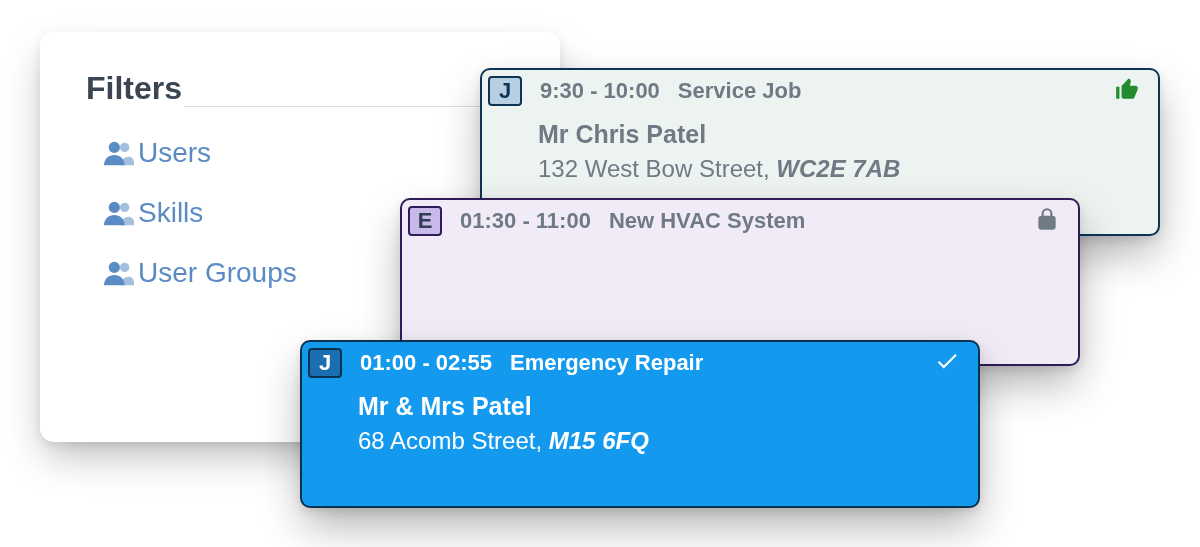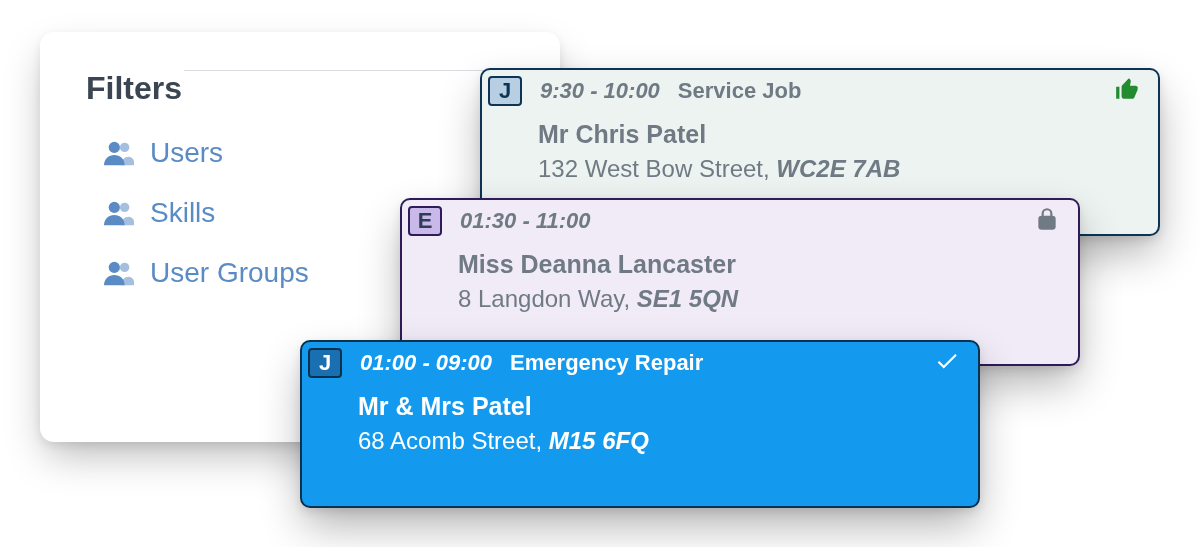--- a/index.html
+++ b/index.html
@@ -18,40 +18,40 @@
     top: 32px;
     width: 520px;
     height: 410px;
     background: #ffffff;
     border-radius: 14px;
     box-shadow: 0 18px 40px -6px rgba(0,0,0,0.28), 0 4px 10px rgba(0,0,0,0.08);
     padding: 38px 46px 30px 46px;
   }
   .filters-header {
     display: flex;
-    align-items: flex-start;
+    align-items: flex-end;
     gap: 2px;
     margin-bottom: 30px;
   }
   .filters-title {
     font-size: 32px;
     font-weight: 700;
     color: #3b4652;
     white-space: nowrap;
   }
   .filters-title-rule {
     flex: 1;
     height: 1px;
     background: #d9dde2;
   }
   .filter-list { display: flex; flex-direction: column; gap: 28px; padding-left: 18px;}
   .filter-item {
     display: flex;
     align-items: center;
-    gap: 16px;
+    gap: 4px;
     color: #5b8bc4;
     font-size: 28px;
     font-weight: 400;
     cursor: pointer;
   }
   .filter-item .icon { width: 30px; height: 26px; flex: 0 0 auto; }
   .filter-item .icon svg { width: 100%; height: 100%; display:block; }
 
   
   .card {
@@ -71,21 +71,21 @@
     width: 34px;
     height: 30px;
     border-radius: 4px;
     display: flex;
     align-items: center;
     justify-content: center;
     font-size: 22px;
     font-weight: 700;
     line-height: 1;
   }
-  .card-time   { font-weight: 700; font-style: italic; }
+  .card-time   { font-weight: 700; }
   .card-title  { font-weight: 700; }
   .card-status {
     position: absolute;
     right: 18px;
     top: 50%;
     transform: translateY(-50%);
     width: 26px; height: 26px;
   }
   .card-status svg { width:100%; height:100%; display:block; }
   .card-body {
@@ -193,38 +193,33 @@
     <div class="card-address">
       <span>132 West Bow Street, </span><span class="card-postal">WC2E 7AB</span>
     </div>
   </div>
 </div>
 
 <div class="card card-2">
   <div class="card-header">
     <div class="card-badge">E</div>
     <div class="card-time">01:30 - 11:00</div>
+    <div class="card-title">New HVAC System</div>
     <span class="card-status">
       <svg viewBox="0 0 24 24" fill="#6f7a85">
           <path d="M17 9V7a5 5 0 0 0-10 0v2a3 3 0 0 0-3 3v7a3 3 0 0 0 3 3h10a3 3 0 0 0 3-3v-7a3 3 0 0 0-3-3zm-8-2a3 3 0 1 1 6 0v2H9z"></path>
         </svg>
     </span>
   </div>
-  <div class="card-body">
-    <div class="card-customer">Miss Deanna Lancaster</div>
-    <div class="card-address">
-      <span>8 Langdon Way, </span><span class="card-postal">SE1 5QN</span>
-    </div>
-  </div>
 </div>
 
 <div class="card card-3">
   <div class="card-header">
     <div class="card-badge">J</div>
-    <div class="card-time">01:00 - 09:00</div>
+    <div class="card-time">01:00 - 02:55</div>
     <div class="card-title">Emergency Repair</div>
     <span class="card-status">
       <svg viewBox="0 0 24 24" fill="#ffffff">
           <path d="M9 16.2 4.8 12l-1.4 1.4L9 19 21 7l-1.4-1.4z"></path>
         </svg>
     </span>
   </div>
   <div class="card-body">
     <div class="card-customer">Mr &amp; Mrs Patel</div>
     <div class="card-address">

